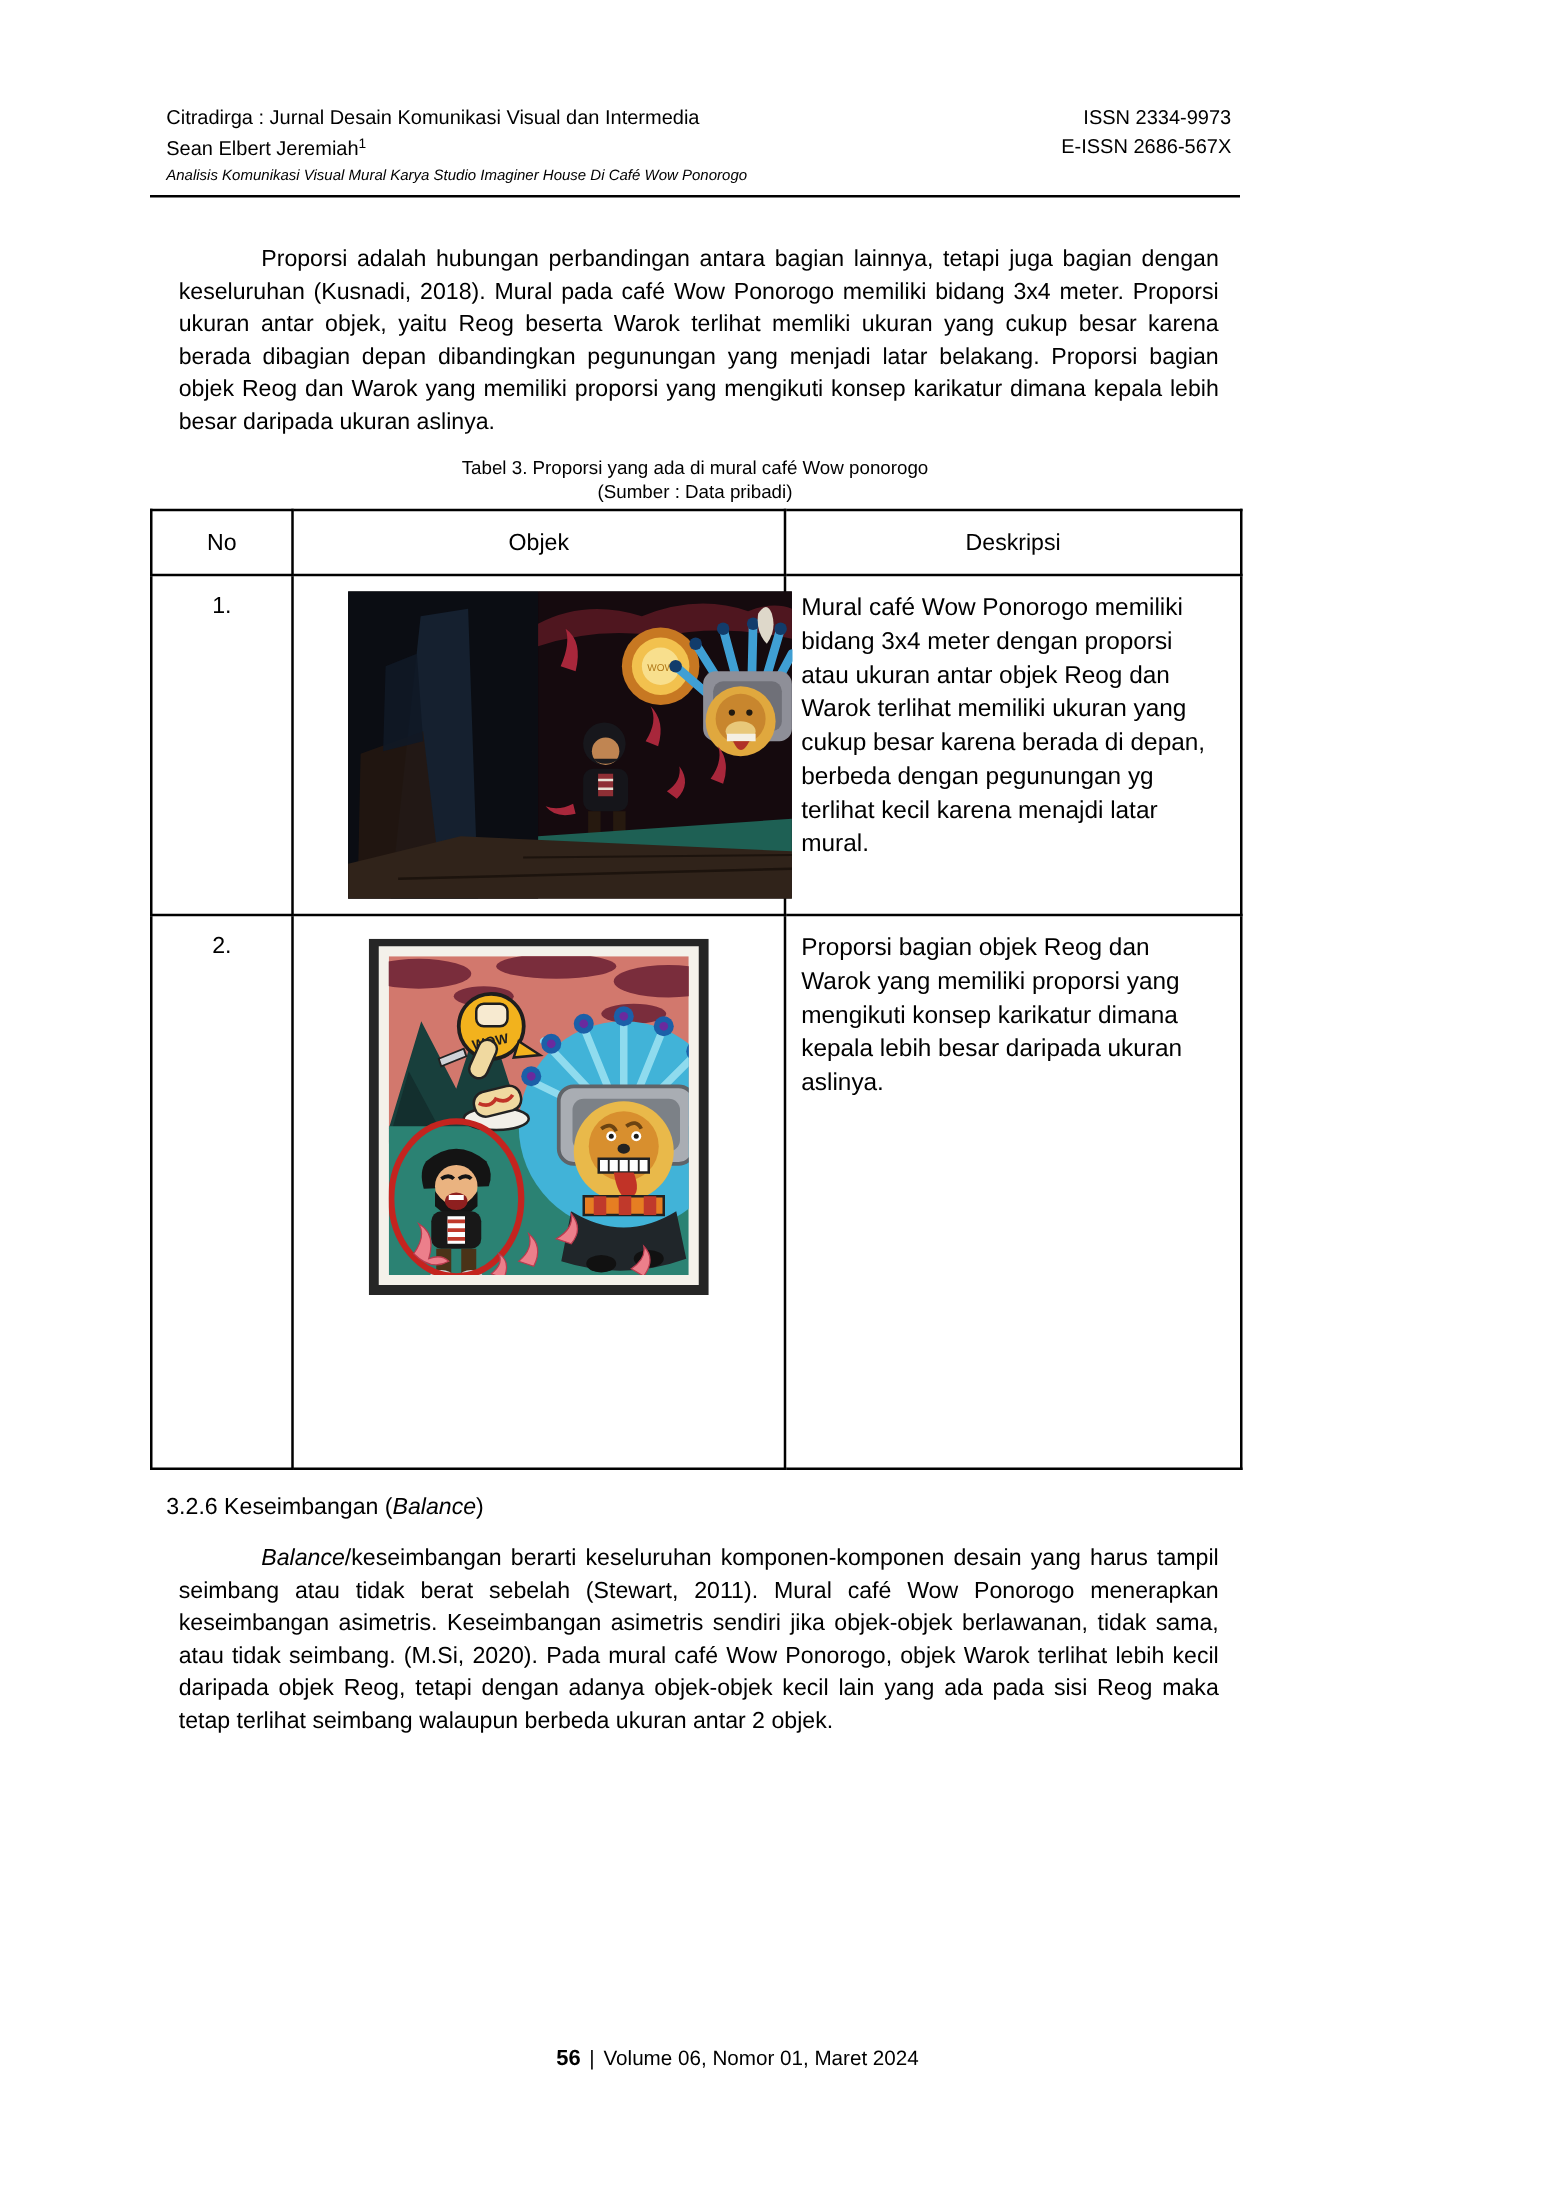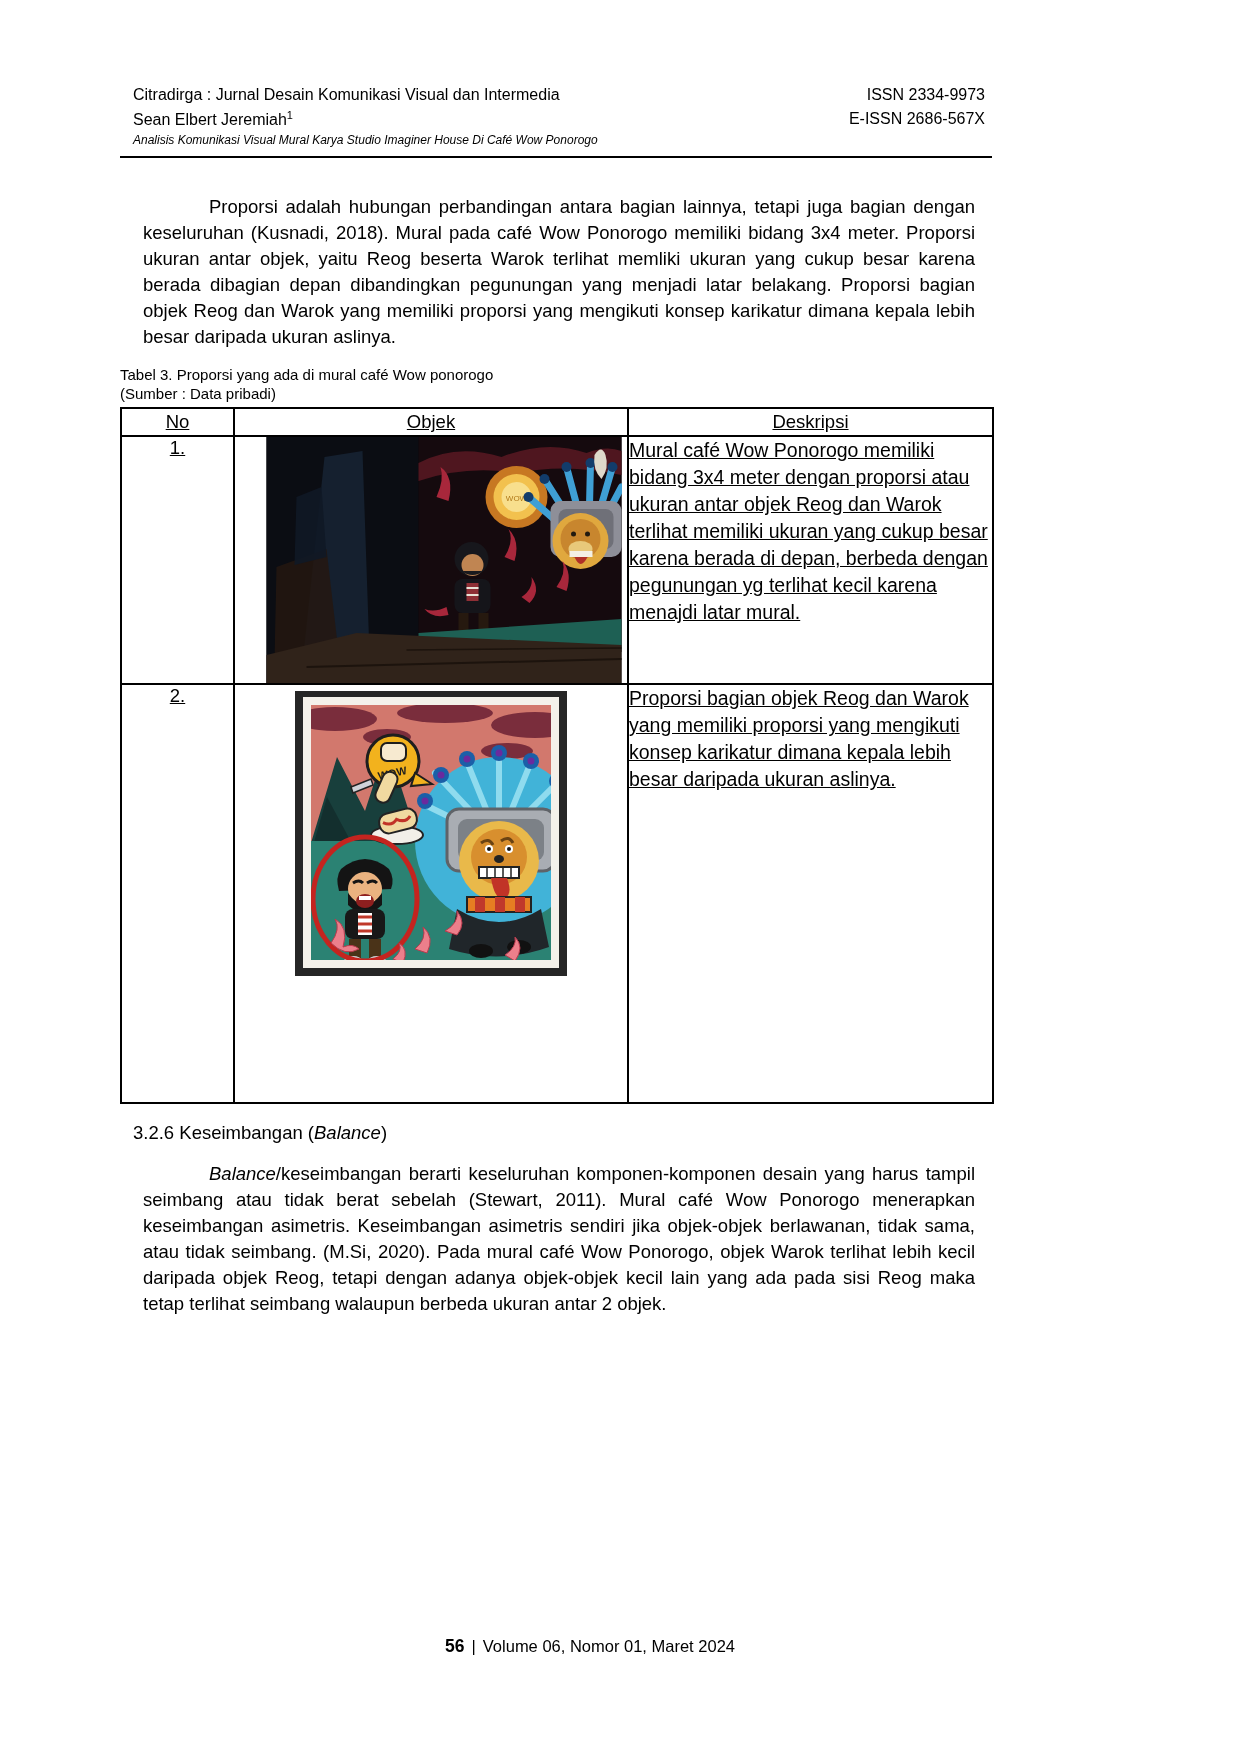--- a/index.html
+++ b/index.html
@@ -6,42 +6,42 @@
   .page {
     position:relative; width:1240px; height:1754px; overflow:hidden;
     background:#ffffff; color:#000;
     font-family:"Liberation Sans", sans-serif;
     box-sizing:border-box; padding-top:86px;
   }
   .content { margin-left:120px; width:872px; }
 
   
   .hdr { margin-left:13px; width:852px; }
-  .hdr-row { display:flex; justify-content:space-between; align-items:center; }
+  .hdr-row { display:flex; justify-content:space-between; align-items:flex-start; }
   .hdr-row + .hdr-row { margin-top:5px; }
   .hdr-journal { font-size:16px; }
   .hdr-issn { font-size:16px; }
   .hdr-author { font-size:16px; font-weight:normal; }
   .hdr-title { font-size:12px; font-style:italic; margin-top:4px; }
   sup { font-size:11px; }
   .rule { border:none; border-top:2px solid #000; margin:9px 0 0 0; width:872px; }
 
   
   .para {
     margin:36px 0 0 23px; width:832px;
     font-size:18.5px; line-height:26px; text-align:justify; text-indent:66px;
   }
   .para2 { margin-top:5px; }
 
   
-  .caption { margin-top:15px; font-size:15px; line-height:19px; }
+  .caption { margin-top:15px; text-align:center; font-size:15px; line-height:19px; }
 
   
   table.tbl { margin-top:4px; border-collapse:collapse; table-layout:fixed; width:872px; }
-  .tbl th, .tbl td { border:2px solid #000; padding:0;text-decoration:underline; }
+  .tbl th, .tbl td { border:2px solid #000; padding:12px; }
   .tbl th { height:26px; font-weight:normal; font-size:18.5px; text-align:center; vertical-align:middle; }
   .tbl td { vertical-align:top; }
   .row1 td { height:246px; }
   .row2 td { height:417px; }
   .cell-no { text-align:center; font-size:18.5px; padding-top:3px; }
   .cell-desc { padding:3px 8px 0 11px; font-size:19.5px; line-height:27px; text-align:left; }
   .fig { display:block; }
   .fig1 { margin:0 0 0 31px; }
   .fig2 { margin:6px auto 0 auto; }
 

